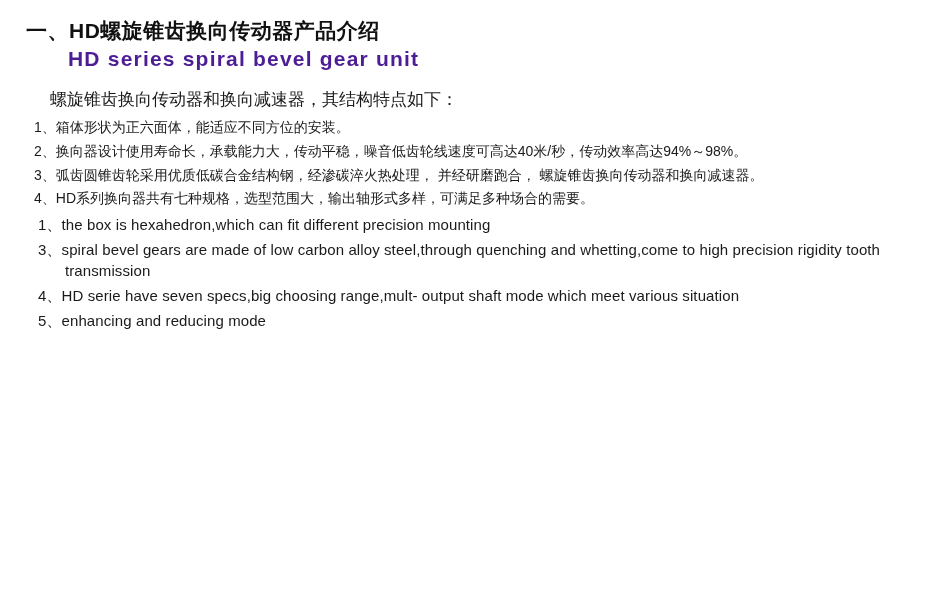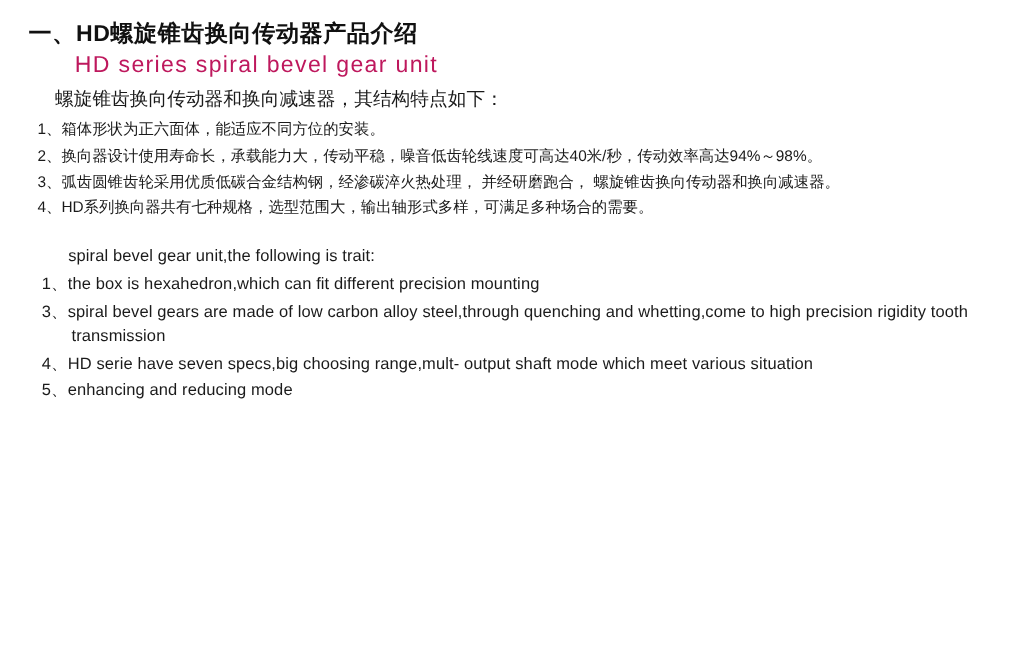--- a/index.html
+++ b/index.html
@@ -24,32 +24,32 @@
   .title-cn {
     font-size: 21px;
     font-weight: bold;
     letter-spacing: 0.5px;
     line-height: 1.28;
     color: #111;
     white-space: pre;
   }
   .title-en {
     font-size: 21px;
-    font-weight: normal;
+    font-weight: bold;
     letter-spacing: 1.2px;
     line-height: 1.28;
-    color: #be185d;
+    color: #4c1d95;
     margin-left: 42px;
     margin-top: 1px;
     white-space: pre;
   }
   .lead-cn {
     font-size: 17px;
     line-height: 1.5;
-    margin-top: 4px;
+    margin-top: 14px;
     margin-left: 24px;
     white-space: pre;
   }
   ol.cn-list {
     list-style: none;
     margin: 4px 0 0 0;
     padding: 0;
   }
   ol.cn-list li {
     font-size: 14px;
@@ -100,21 +100,20 @@
 
   <div class="lead-cn">螺旋锥齿换向传动器和换向减速器，其结构特点如下：</div>
 
   <ol class="cn-list">
     <li><span class="num">1、</span><span>箱体形状为正六面体，能适应不同方位的安装。</span></li>
     <li><span class="num">2、</span><span>换向器设计使用寿命长，承载能力大，传动平稳，噪音低齿轮线速度可高达40米/秒，传动效率高达94%～98%。</span></li>
     <li><span class="num">3、</span><span>弧齿圆锥齿轮采用优质低碳合金结构钢，经渗碳淬火热处理， 并经研磨跑合， 螺旋锥齿换向传动器和换向减速器。</span></li>
     <li><span class="num">4、</span><span>HD系列换向器共有七种规格，选型范围大，输出轴形式多样，可满足多种场合的需要。</span></li>
   </ol>
 
-  <div class="lead-en">spiral bevel gear unit,the following is trait:</div>
 
   <ol class="en-list">
     <li><span class="num">1、</span><span>the box is hexahedron,which can fit different precision mounting</span></li>
     <li><span class="num">3、</span><span>spiral bevel gears are made of low carbon alloy steel,through quenching and whetting,come to high precision rigidity tooth transmission</span></li>
     <li><span class="num">4、</span><span>HD serie have seven specs,big choosing range,mult- output shaft mode which meet various situation</span></li>
     <li><span class="num">5、</span><span>enhancing and reducing mode</span></li>
   </ol>
 
 </div>
 

